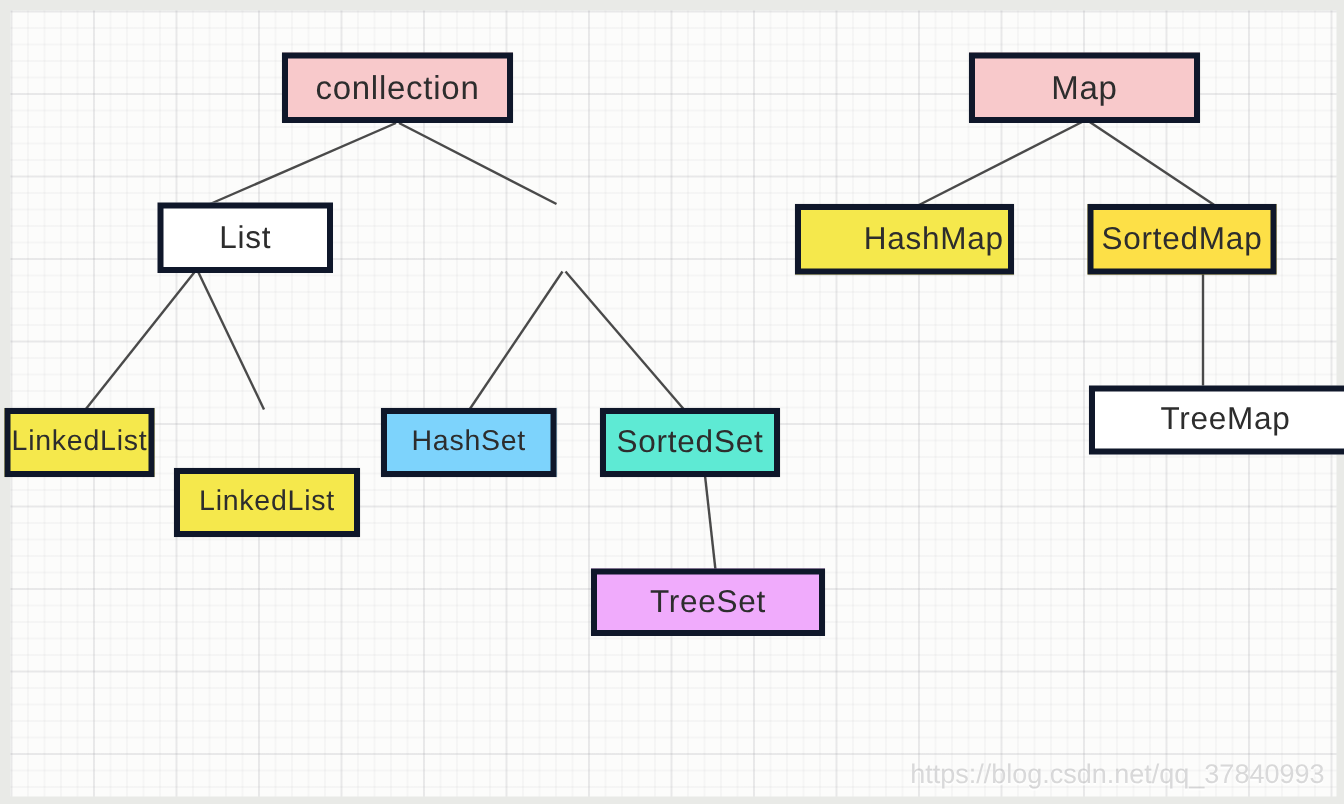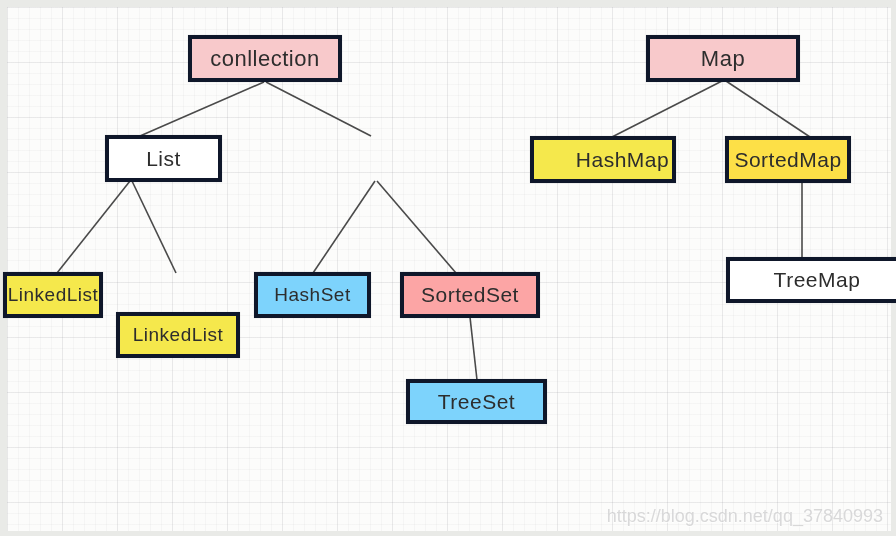--- a/index.html
+++ b/index.html
@@ -89,23 +89,23 @@
 
   <div class="node" style="left: 73px; top: 135px; width: 117px; height: 47px; background: rgb(255, 255, 255); margin-left: 32px;">List</div>
 
 
   <div class="node small" style="left: 3px; top: 272px; width: 100px; height: 46px; background: rgb(245, 232, 76);">LinkedList</div>
 
   <div class="node small" style="left: 116px; top: 272px; width: 124px; height: 46px; background: rgb(245, 232, 76); margin-top: 40px;">LinkedList</div>
 
   <div class="node small" style="left: 254px; top: 272px; width: 117px; height: 46px; background: #7dd3fc;">HashSet</div>
 
-  <div class="node" style="left: 400px; top: 272px; width: 140px; height: 46px; background: #fca5a5;">SortedSet</div>
+  <div class="node" style="left: 400px; top: 272px; width: 120px; height: 46px; background: #5eead4;">SortedSet</div>
 
-  <div class="node" style="left: 406px; top: 379px; width: 141px; height: 45px; background: #7dd3fc;">TreeSet</div>
+  <div class="node" style="left: 394px; top: 379px; width: 156px; height: 45px; background: #f0abfc;">TreeSet</div>
 
   <div class="node large" style="left: 646px; top: 35px; width: 154px; height: 47px; background: rgb(248, 201, 203);">Map</div>
 
   <div class="node" style="left: 530px; top: 136px; width: 146px; height: 47px; background: rgb(245, 232, 76); padding-left: 39px;">HashMap</div>
 
   <div class="node" style="left: 725px; top: 136px; width: 126px; height: 47px; background: #fde047;">SortedMap</div>
 
   <div class="node" style="left: 726px; top: 257px; width: 182px; height: 46px; background: rgb(255, 255, 255);">TreeMap</div>
 
   <div class="watermark">https://blog.csdn.net/qq_37840993</div>

